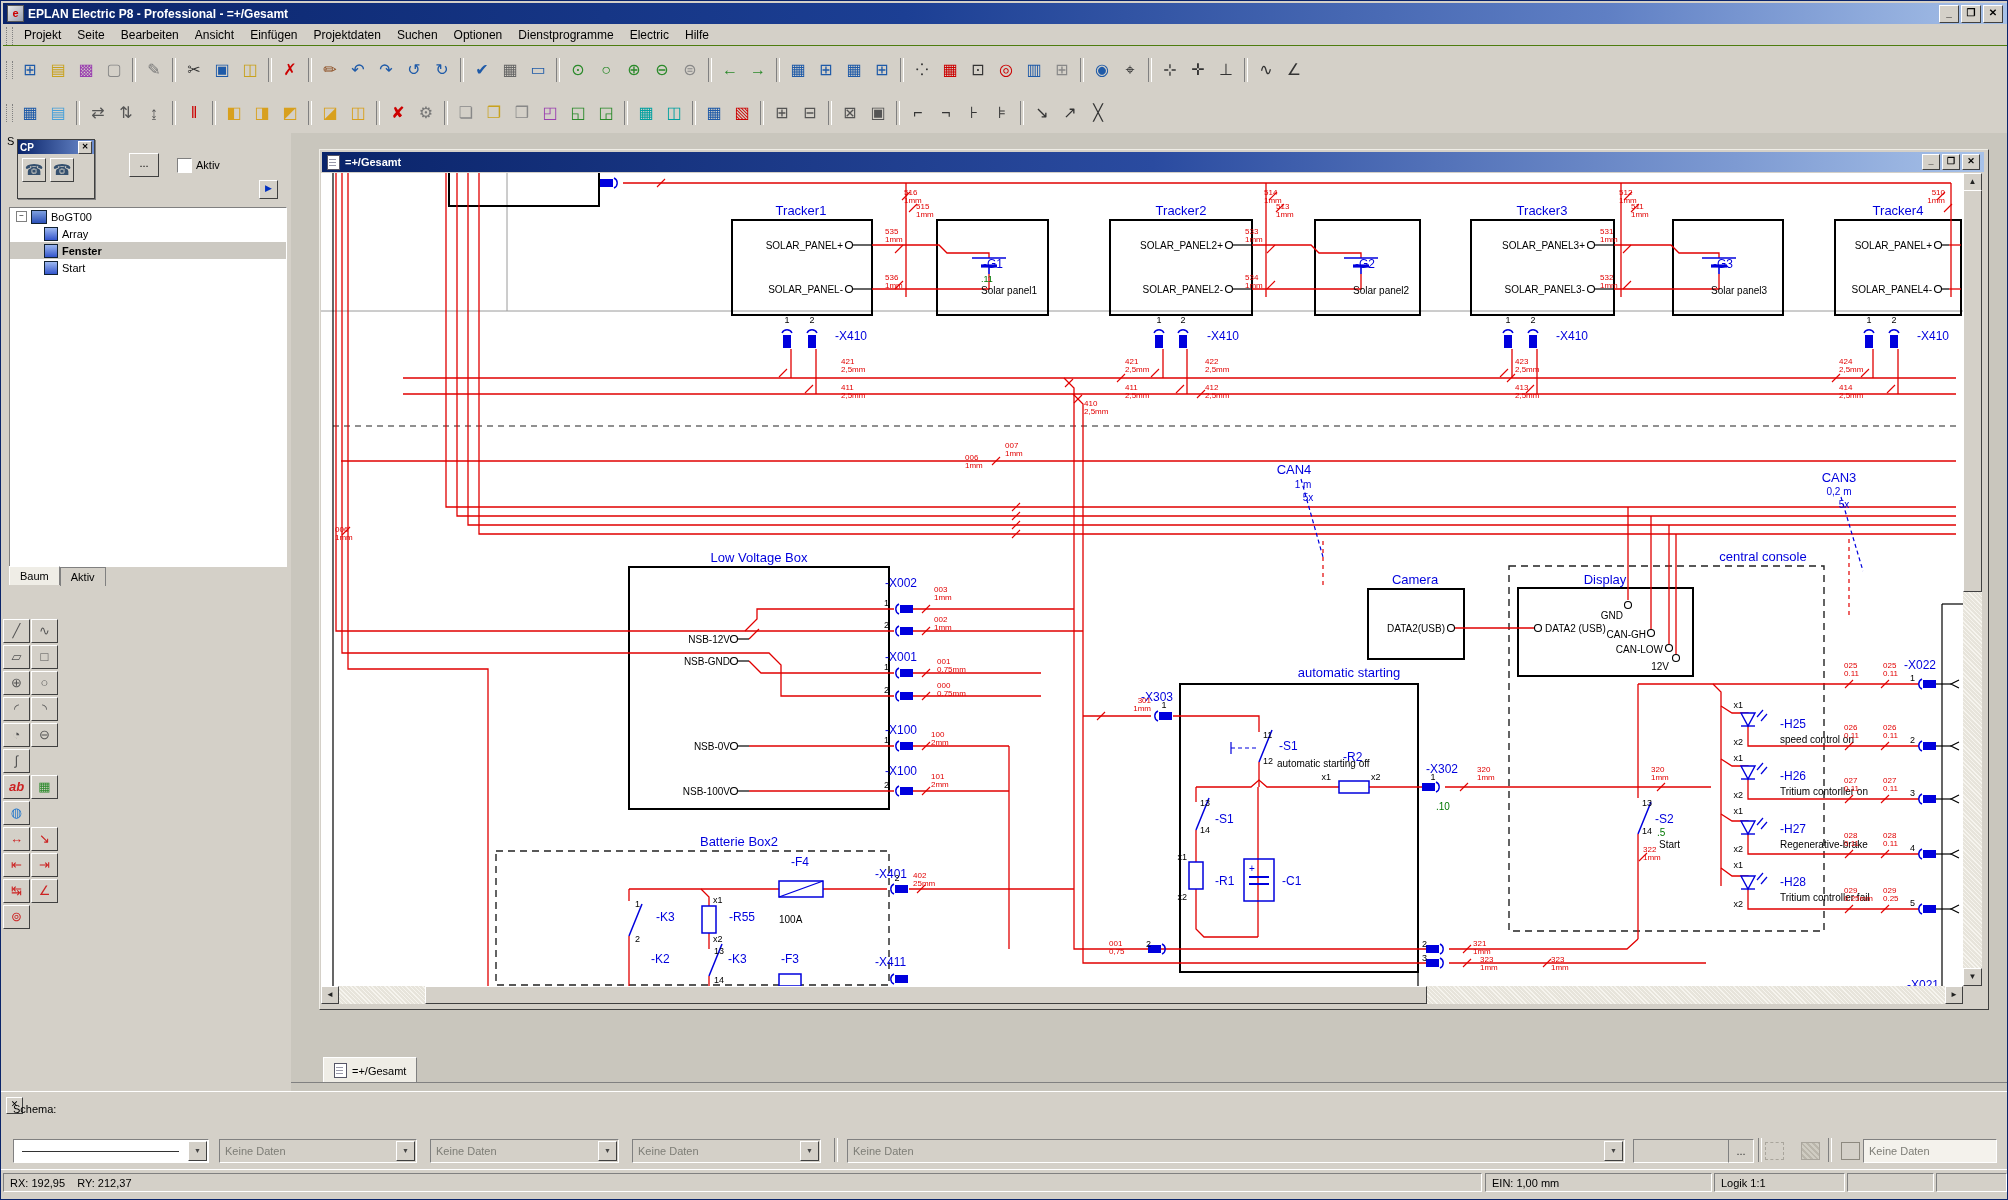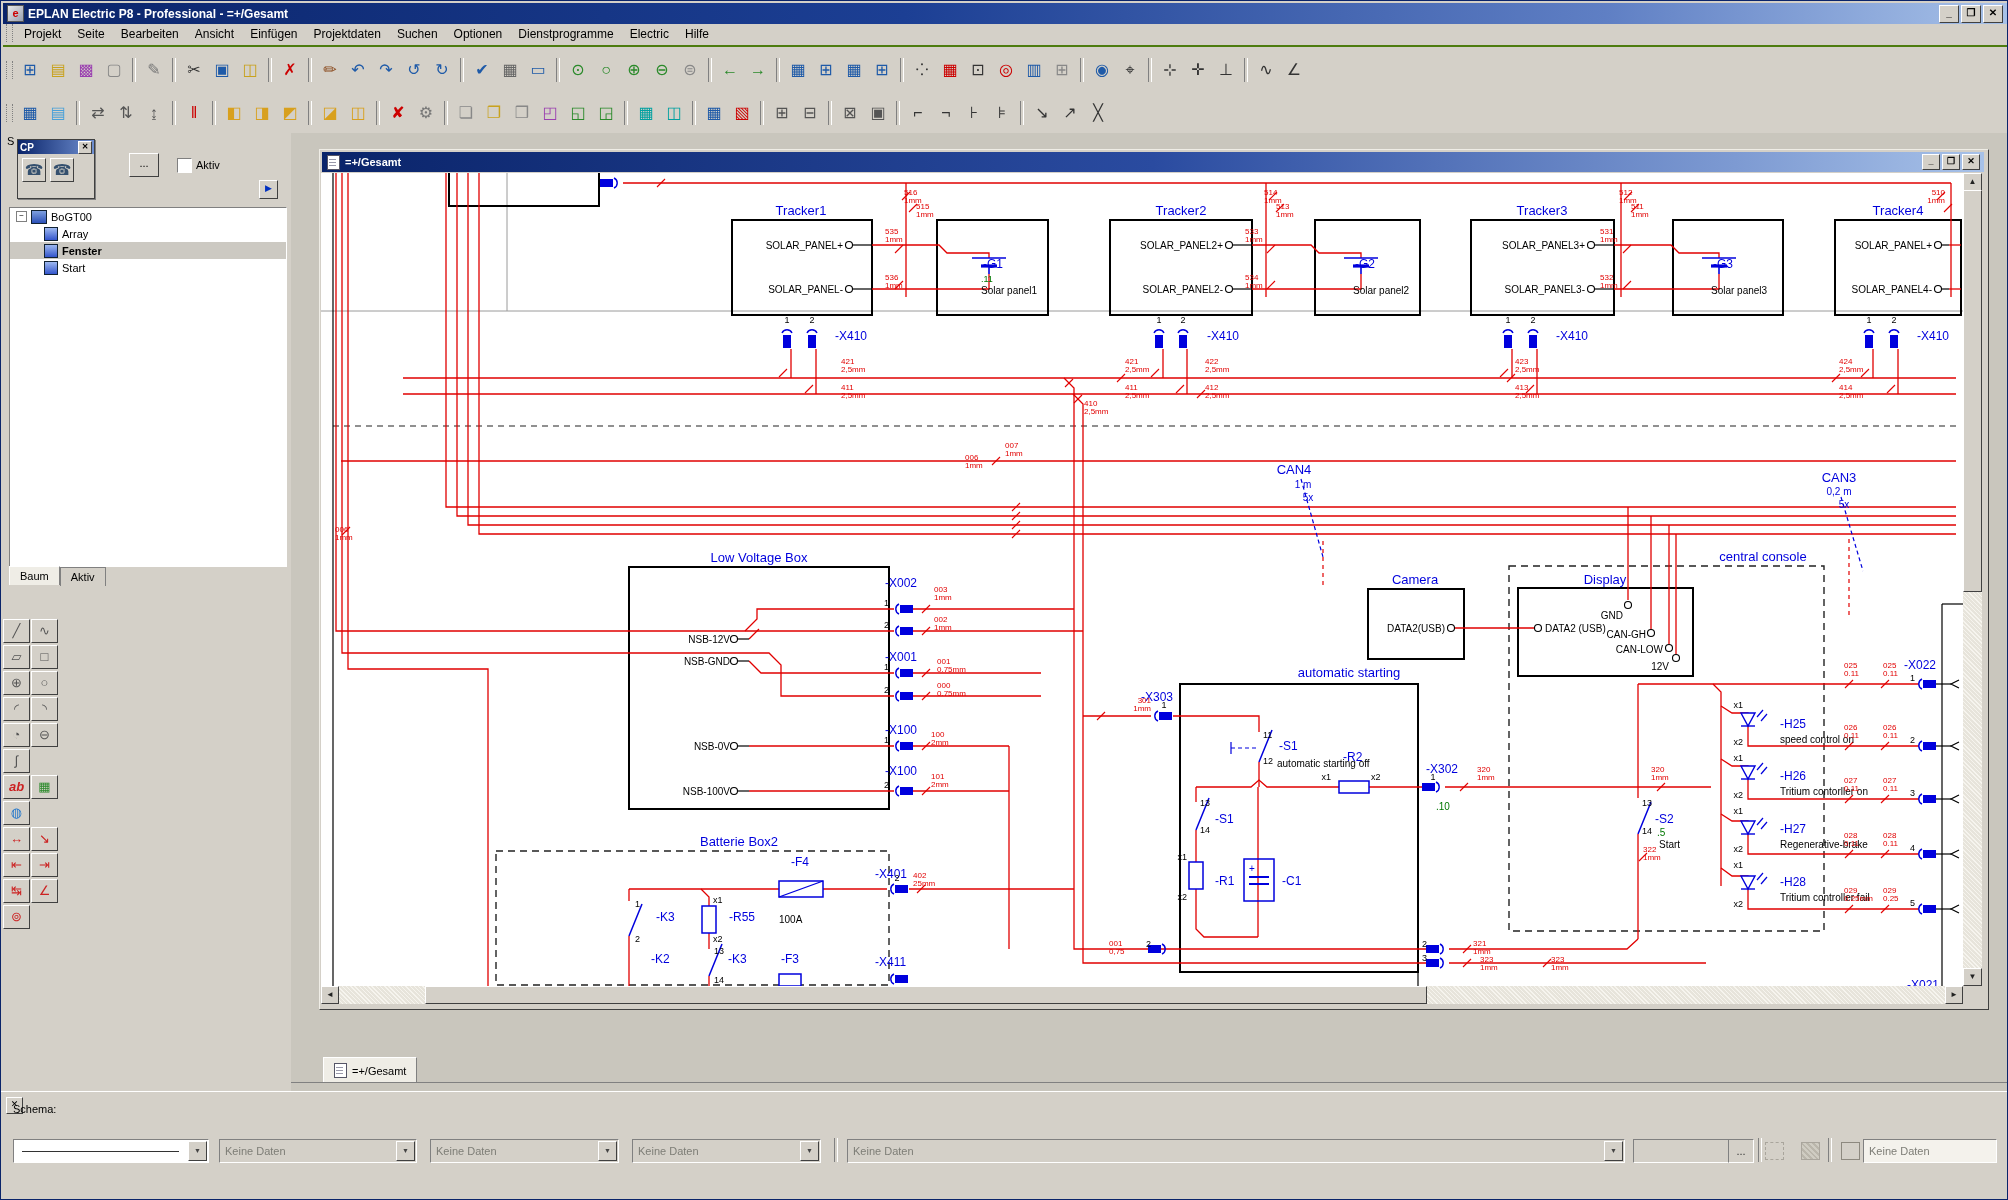--- a/index.html
+++ b/index.html
@@ -6,21 +6,21 @@
   #app{position:relative;width:2008px;height:1200px;background:#d4d0c8;font-family:"Liberation Sans",sans-serif;overflow:hidden;box-sizing:border-box;border:1px solid #0a246a;}
   .abs{position:absolute;}
   .raised{border-top:1px solid #fff;border-left:1px solid #fff;border-right:1px solid #404040;border-bottom:1px solid #404040;background:#d4d0c8;}
   .sunken{border-top:1px solid #808080;border-left:1px solid #808080;border-right:1px solid #fff;border-bottom:1px solid #fff;background:#fff;}
   
   #titlebar{left:2px;top:2px;width:2004px;height:21px;background:linear-gradient(90deg,#0a246a 0%,#1c3f94 45%,#5f7fc4 80%,#a7c1e8 100%);display:flex;align-items:center;color:#fff;font-size:12px;font-weight:bold;}
   #appicon{width:15px;height:15px;margin:0 4px;background:linear-gradient(135deg,#e8e8e8,#9aa0b0);border:1px solid #555;color:#c00;font-size:11px;line-height:14px;text-align:center;font-weight:bold;}
   .winbtn{width:18px;height:16px;margin-right:2px;font-size:10px;line-height:14px;text-align:center;color:#000;font-weight:bold;}
   #winbtns{margin-left:auto;display:flex;margin-right:2px;}
   
-  #menubar{left:2px;top:23px;width:2004px;height:21px;display:flex;align-items:flex-start;font-size:12px;background:#d4d0c8;border-bottom:3px solid #4d7c0f;}
+  #menubar{left:2px;top:23px;width:2004px;height:21px;display:flex;align-items:flex-end;font-size:12px;background:#d4d0c8;border-bottom:1px solid #4d7c0f;}
   .handle{width:5px;height:18px;margin:0 3px;border-left:1px dotted #808080;border-right:1px dotted #808080;}
   .menu-item{padding:3px 8px;}
   
   .toolbar{display:flex;align-items:center;background:#d4d0c8;}
   #toolbar1{left:2px;top:46px;width:2004px;height:46px;}
   #toolbar2{left:2px;top:92px;width:1420px;height:40px;}
   .tbi{width:26px;height:26px;line-height:26px;text-align:center;font-size:16px;border:1px solid transparent;}
   .tsep{width:2px;height:24px;border-left:1px solid #808080;border-right:1px solid #fff;margin:0 4px;}
   
   #leftbg{left:0;top:132px;width:290px;height:964px;background:#d4d0c8;}
@@ -884,14 +884,24 @@
   </div>
   <div class="csep" style="left:1757px;"></div>
   <div class="miniicon" style="left:1764px;"></div>
   <div class="miniicon" style="left:1800px;background:repeating-linear-gradient(45deg,#cfccc2 0 2px,#bab6ab 2px 4px);border:1px solid #a9a59c;"></div>
   <div class="csep" style="left:1827px;"></div>
   <div class="miniicon" style="left:1840px;border:1px solid #8d897f;"></div>
   <div class="combo" style="left:1862px;width:132px;background:#f4f2ec;">
     <span class="txt">Keine Daten</span>
   </div>
 
+  <div id="statusbar" class="abs">
+    <div class="scell" style="left:2px;width:1479px;">
+      <span>RX:  192,95</span>&nbsp;&nbsp;&nbsp;
+      <span>RY:  212,37</span>
+    </div>
+    <div class="scell" style="left:1484px;width:227px;"><span>EIN: 1,00 mm</span></div>
+    <div class="scell" style="left:1713px;width:131px;"><span>Logik 1:1</span></div>
+    <div class="scell" style="left:1846px;width:87px;"></div>
+    <div class="scell" style="left:1935px;width:71px;"></div>
+  </div>
 
 </div>
 
 </body></html>

